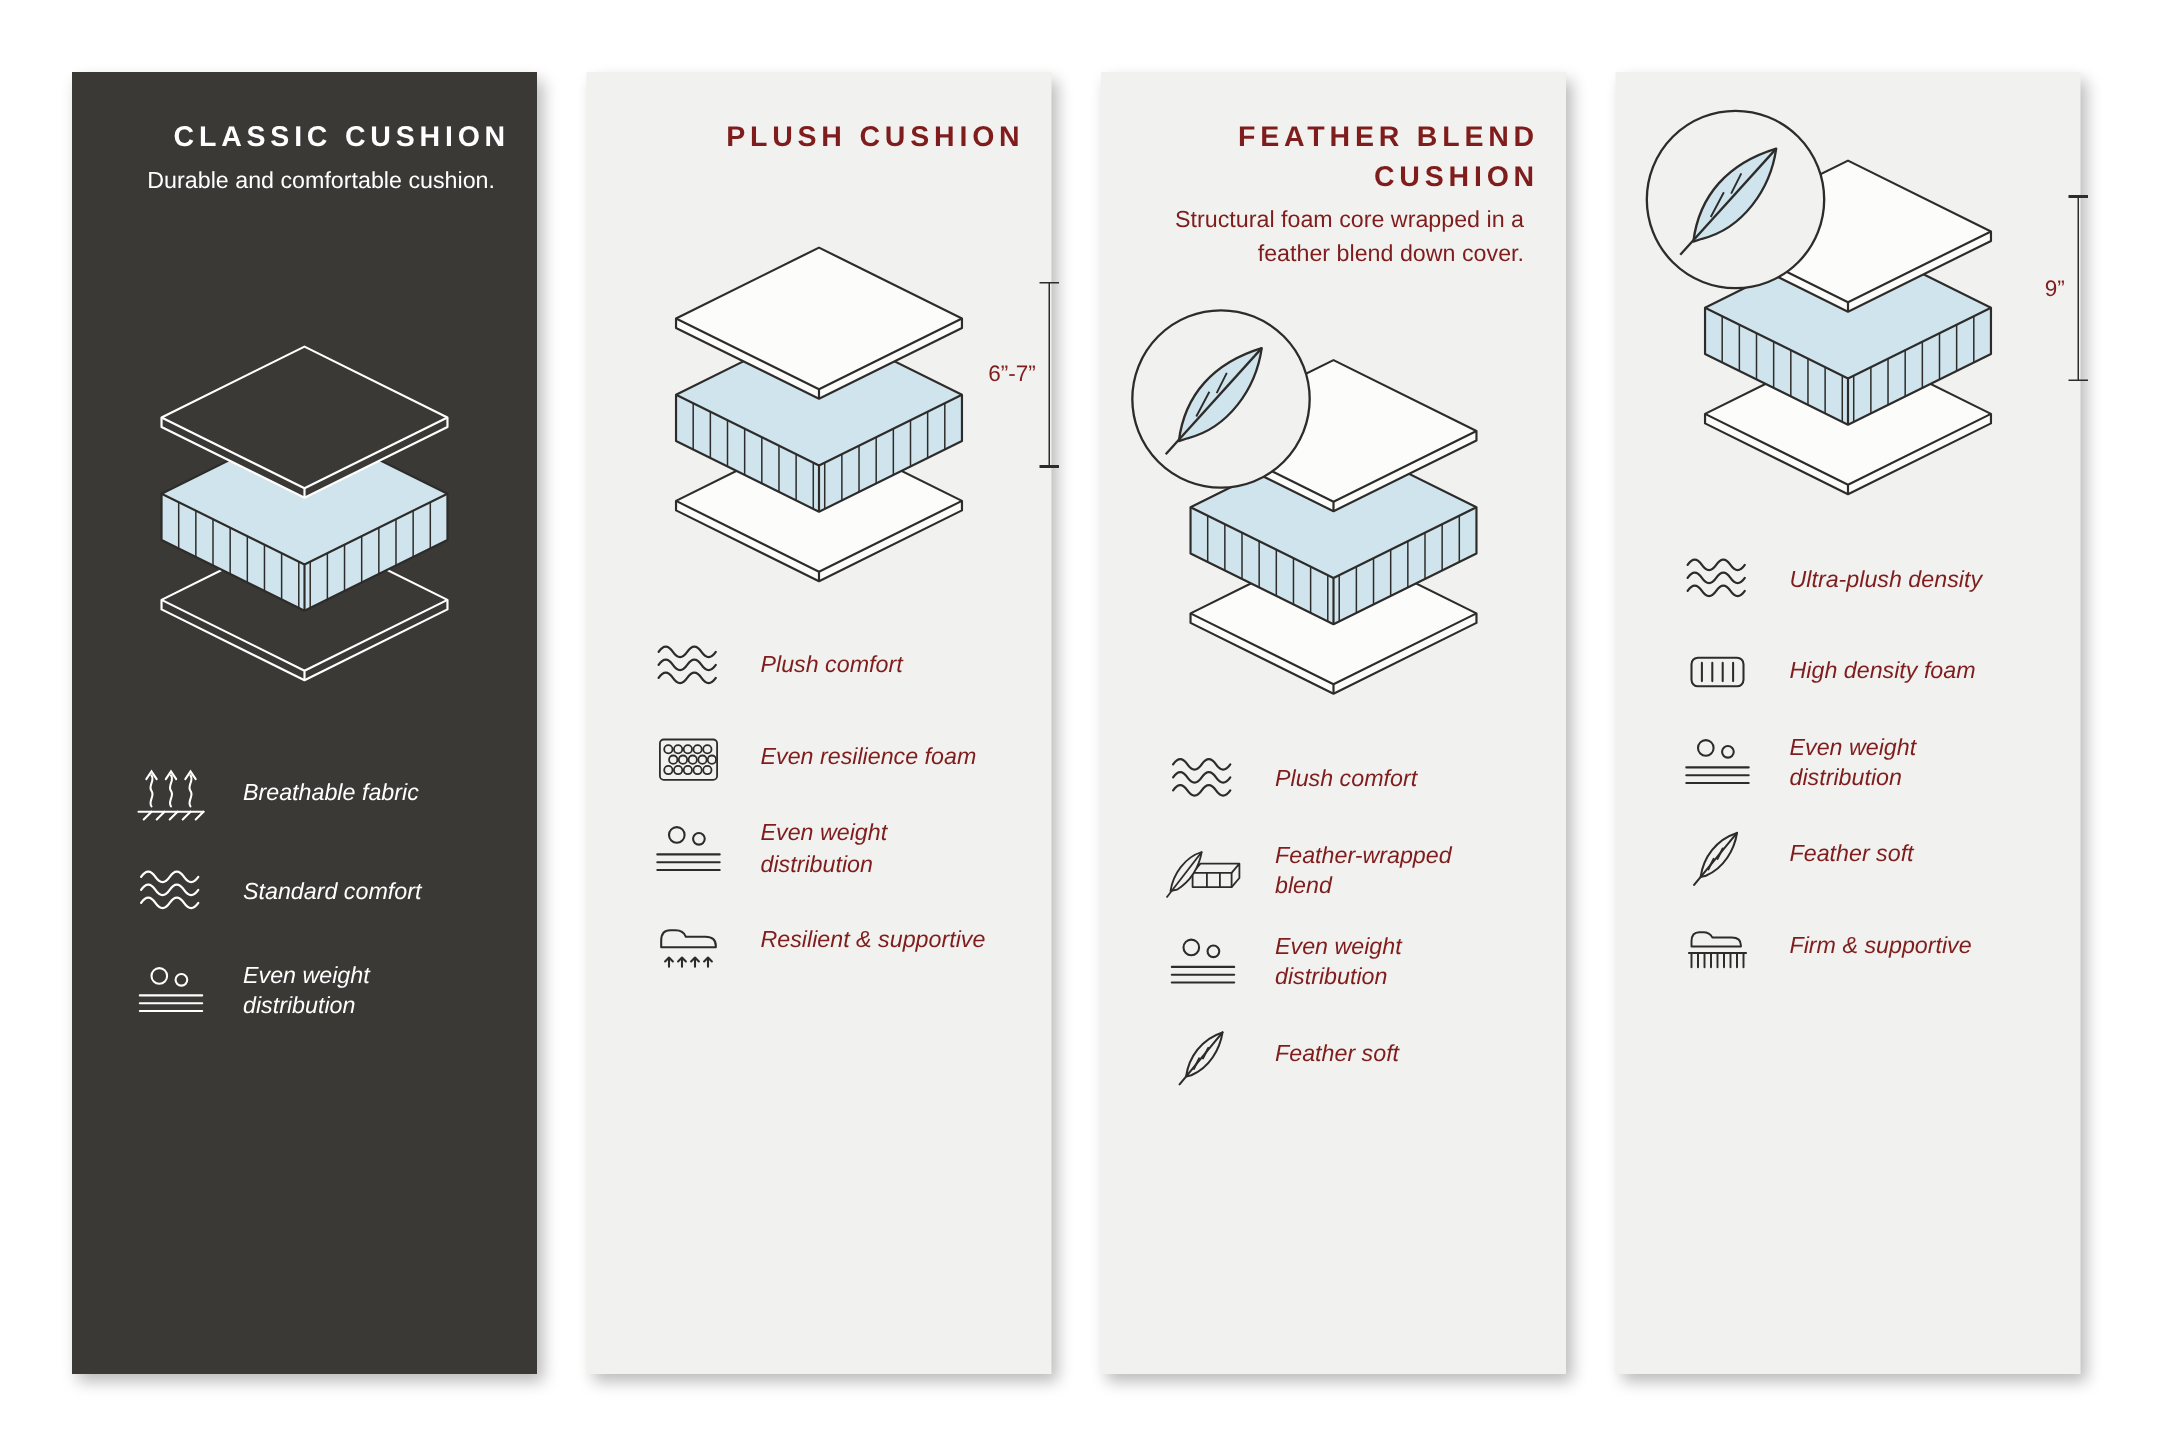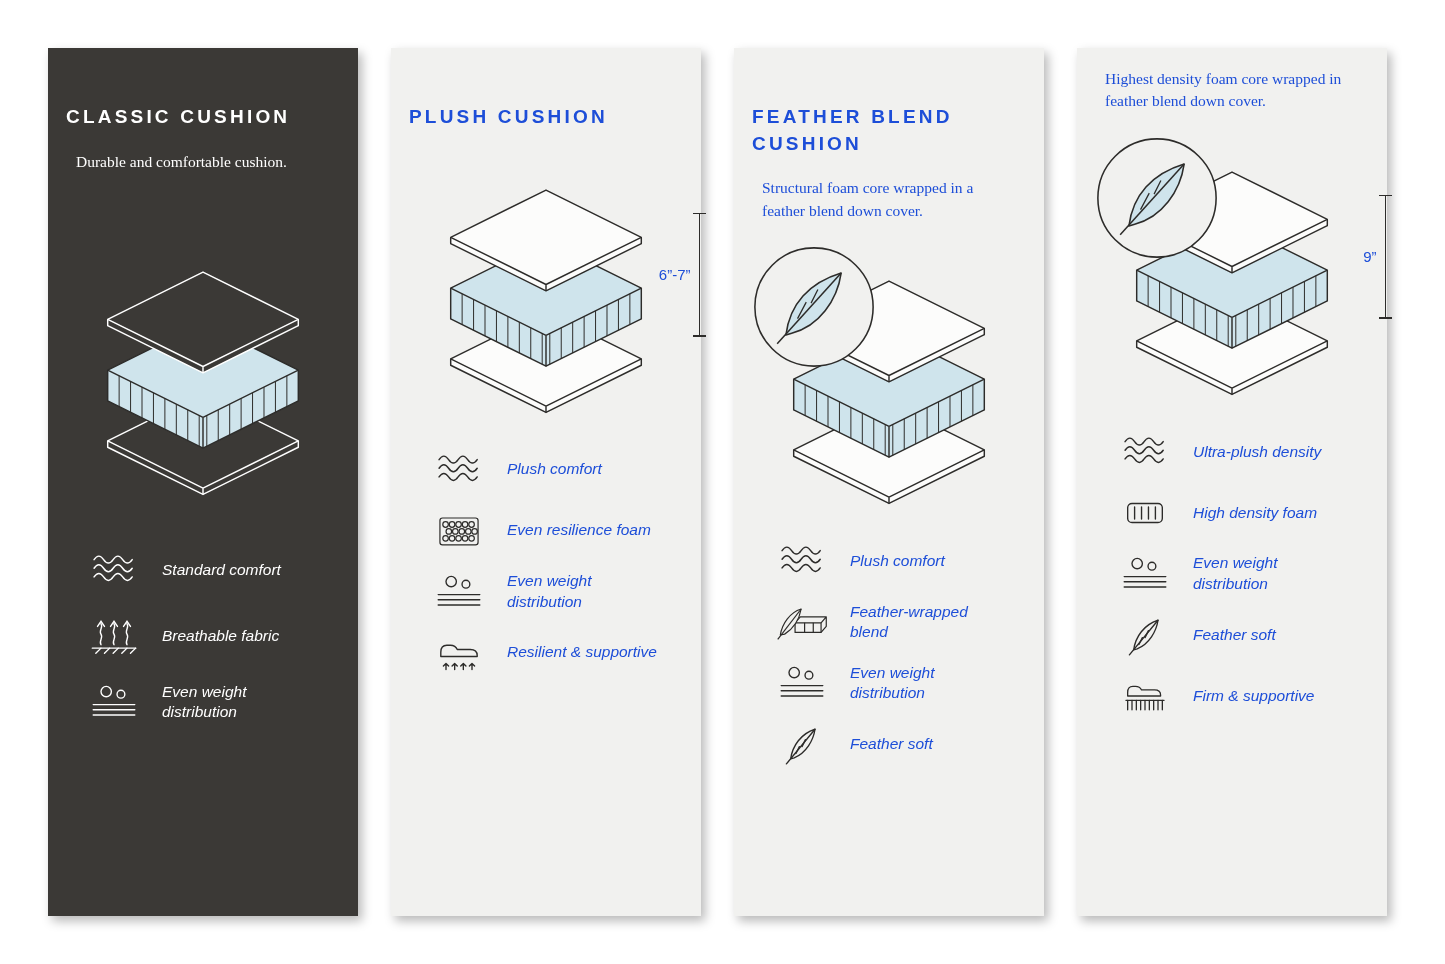--- a/index.html
+++ b/index.html
@@ -19,42 +19,41 @@
   }
   .panel {
     flex: 0 0 310px;
     width: 310px; height: 868px;
     box-shadow: 4px 5px 10px rgba(0,0,0,0.28);
     background: var(--bg);
   }
   .panel.light {
     --bg: #f1f1ef; --line: #2d2c2a; --slab: #fcfcfb;
     --foam: #cfe4ec; --foamline: #2d2c2a;
-    color: #1d4ed8;
+    color: #7f1d1d;
   }
   .panel.dark {
     --bg: #3b3936; --line: #ffffff; --slab: #3b3936;
     --foam: #cfe4ec; --foamline: #2d2c2a;
     color: #ffffff;
   }
   .title {
-    margin: 56px 18px 0;
-    text-align: left;
+    margin: 31px 18px 0;
+    text-align: right;
     font-size: 19px;
     font-weight: bold;
     letter-spacing: 3.2px;
     line-height: 1.4;
   }
   .desc {
-    margin: 20px auto 0;
+    margin: 4px auto 0;
     max-width: 254px;
-    text-align: left;
+    text-align: right;
     font-size: 15.5px;
     line-height: 1.45;
-    font-family: Liberation Serif, serif;
   }
   .illo {
     position: relative;
     width: 236px; height: 238px;
     margin: 50px auto 0;
   }
   .dark .illo { margin-top: 90px; }
   .cushion { width: 236px; height: 236px; display: block; }
   .badge {
     position: absolute;
@@ -229,29 +228,29 @@
     <h2 class="title">CLASSIC CUSHION</h2>
     <p class="desc">Durable and comfortable cushion.</p>
     <div class="illo">
       <svg class="cushion" viewBox="0 0 260 260">
           <use href="#sym-cushion"></use>
         </svg>
     </div>
     <ul class="features">
       <li class="feature">
         <svg class="ficon" viewBox="0 0 60 48">
+            <use href="#i-breathe"></use>
+          </svg>
+        <span class="flabel">Breathable fabric</span>
+      </li>
+      <li class="feature">
+        <svg class="ficon" viewBox="0 0 60 48">
             <use href="#i-waves"></use>
           </svg>
         <span class="flabel">Standard comfort</span>
-      </li>
-      <li class="feature">
-        <svg class="ficon" viewBox="0 0 60 48">
-            <use href="#i-breathe"></use>
-          </svg>
-        <span class="flabel">Breathable fabric</span>
       </li>
       <li class="feature">
         <svg class="ficon" viewBox="0 0 60 48">
             <use href="#i-weight"></use>
           </svg>
         <span class="flabel">Even weight distribution</span>
       </li>
     </ul>
   </section>
 
@@ -327,21 +326,20 @@
       <li class="feature">
         <svg class="ficon" viewBox="0 0 60 48">
             <use href="#i-feather"></use>
           </svg>
         <span class="flabel">Feather soft</span>
       </li>
     </ul>
   </section>
 
   <section class="panel light">
-    <p class="desc">Highest density foam core wrapped in feather blend down cover.</p>
     <div class="illo">
       <svg class="cushion" viewBox="0 0 260 260">
           <use href="#sym-cushion"></use>
         </svg>
       <svg class="badge" viewBox="0 0 130 130">
           <use href="#sym-feather-badge"></use>
         </svg>
       <div class="dim">
         <span class="dim-label">9”</span>
         <div class="dim-line"></div>

